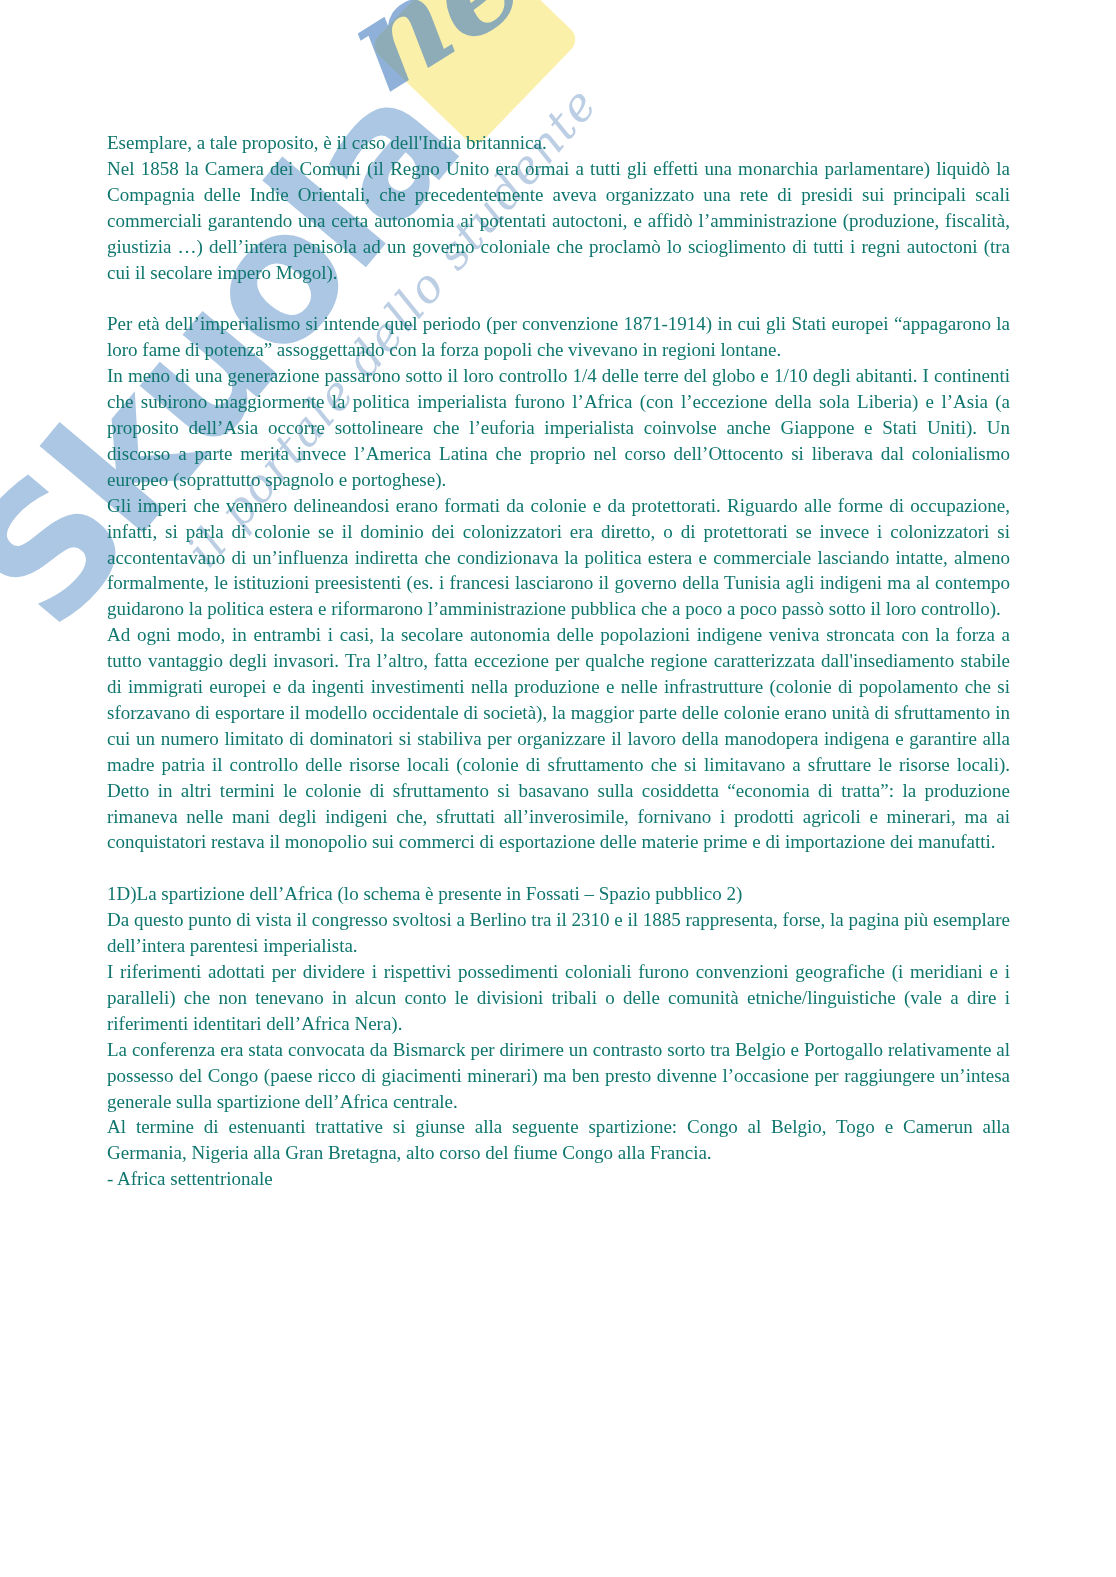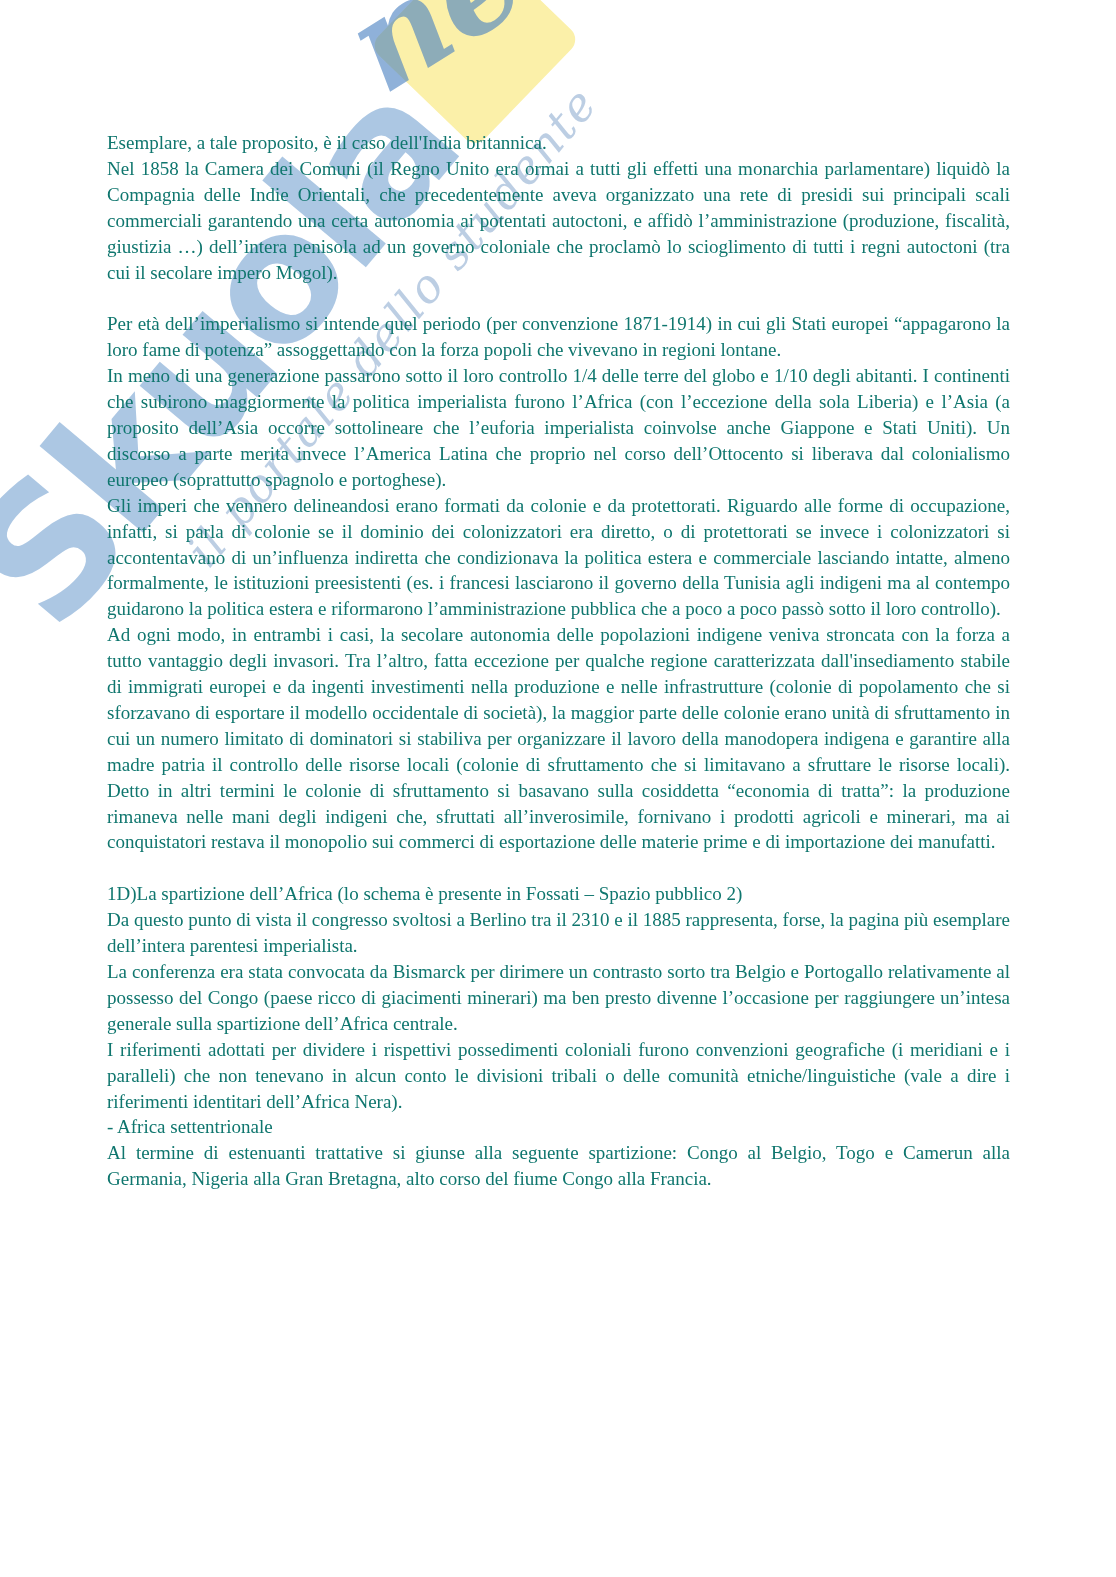--- a/index.html
+++ b/index.html
@@ -81,19 +81,19 @@
   <p class="body">Esemplare, a tale proposito, è il caso dell'India britannica.</p>
       <p class="body">Nel 1858 la Camera dei Comuni (il Regno Unito era ormai a tutti gli effetti una monarchia parlamentare) liquidò la Compagnia delle Indie Orientali, che precedentemente aveva organizzato una rete di presidi sui principali scali commerciali garantendo una certa autonomia ai potentati autoctoni, e affidò l’amministrazione (produzione, fiscalità, giustizia …) dell’intera penisola ad un governo coloniale che proclamò lo scioglimento di tutti i regni autoctoni (tra cui il secolare impero Mogol).</p>
       <p class="blank">&nbsp;</p>
       <p class="body">Per età dell’imperialismo si intende quel periodo (per convenzione 1871-1914) in cui gli Stati europei “appagarono la loro fame di potenza” assoggettando con la forza popoli che vivevano in regioni lontane.</p>
       <p class="body">In meno di una generazione passarono sotto il loro controllo 1/4 delle terre del globo e 1/10 degli abitanti. I continenti che subirono maggiormente la politica imperialista furono l’Africa (con l’eccezione della sola Liberia) e l’Asia (a proposito dell’Asia occorre sottolineare che l’euforia imperialista coinvolse anche Giappone e Stati Uniti). Un discorso a parte merita invece l’America Latina che proprio nel corso dell’Ottocento si liberava dal colonialismo europeo (soprattutto spagnolo e portoghese).</p>
       <p class="body">Gli imperi che vennero delineandosi erano formati da colonie e da protettorati. Riguardo alle forme di occupazione, infatti, si parla di colonie se il dominio dei colonizzatori era diretto, o di protettorati se invece i colonizzatori si accontentavano di un’influenza indiretta che condizionava la politica estera e commerciale lasciando intatte, almeno formalmente, le istituzioni preesistenti (es. i francesi lasciarono il governo della Tunisia agli indigeni ma al contempo guidarono la politica estera e riformarono l’amministrazione pubblica che a poco a poco passò sotto il loro controllo).</p>
       <p class="body">Ad ogni modo, in entrambi i casi, la secolare autonomia delle popolazioni indigene veniva stroncata con la forza a tutto vantaggio degli invasori. Tra l’altro, fatta eccezione per qualche regione caratterizzata dall'insediamento stabile di immigrati europei e da ingenti investimenti nella produzione e nelle infrastrutture (colonie di popolamento che si sforzavano di esportare il modello occidentale di società), la maggior parte delle colonie erano unità di sfruttamento in cui un numero limitato di dominatori si stabiliva per organizzare il lavoro della manodopera indigena e garantire alla madre patria il controllo delle risorse locali (colonie di sfruttamento che si limitavano a sfruttare le risorse locali). Detto in altri termini le colonie di sfruttamento si basavano sulla cosiddetta “economia di tratta”: la produzione rimaneva nelle mani degli indigeni che, sfruttati all’inverosimile, fornivano i prodotti agricoli e minerari, ma ai conquistatori restava il monopolio sui commerci di esportazione delle materie prime e di importazione dei manufatti.</p>
       <p class="blank">&nbsp;</p>
       <p class="heading">1D)La spartizione dell’Africa (lo schema è presente in Fossati – Spazio pubblico 2)</p>
       <p class="body">Da questo punto di vista il congresso svoltosi a Berlino tra il 2310 e il 1885 rappresenta, forse, la pagina più esemplare dell’intera parentesi imperialista.</p>
+      <p class="body">I riferimenti adottati per dividere i rispettivi possedimenti coloniali furono convenzioni geografiche (i meridiani e i paralleli) che non tenevano in alcun conto le divisioni tribali o delle comunità etniche/linguistiche (vale a dire i riferimenti identitari dell’Africa Nera).</p>
       <p class="body">La conferenza era stata convocata da Bismarck per dirimere un contrasto sorto tra Belgio e Portogallo relativamente al possesso del Congo (paese ricco di giacimenti minerari) ma ben presto divenne l’occasione per raggiungere un’intesa generale sulla spartizione dell’Africa centrale.</p>
-      <p class="body">I riferimenti adottati per dividere i rispettivi possedimenti coloniali furono convenzioni geografiche (i meridiani e i paralleli) che non tenevano in alcun conto le divisioni tribali o delle comunità etniche/linguistiche (vale a dire i riferimenti identitari dell’Africa Nera).</p>
+      <p class="body">Al termine di estenuanti trattative si giunse alla seguente spartizione: Congo al Belgio, Togo e Camerun alla Germania, Nigeria alla Gran Bretagna, alto corso del fiume Congo alla Francia.</p>
       <p class="body">- Africa settentrionale</p>
-      <p class="body">Al termine di estenuanti trattative si giunse alla seguente spartizione: Congo al Belgio, Togo e Camerun alla Germania, Nigeria alla Gran Bretagna, alto corso del fiume Congo alla Francia.</p>
     </div>
 
 </div>
 
 </body></html>

